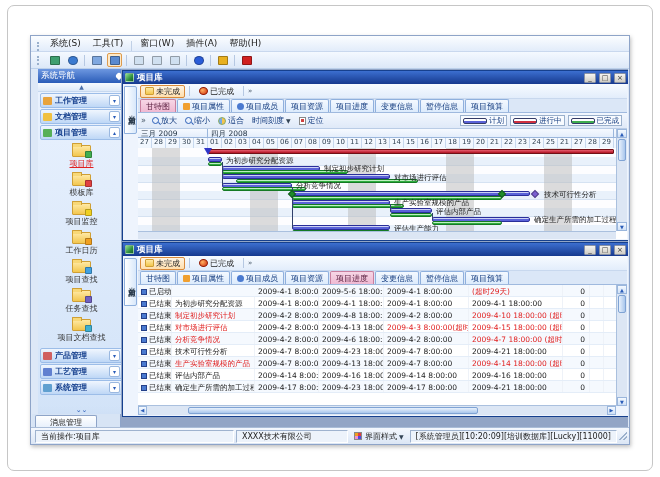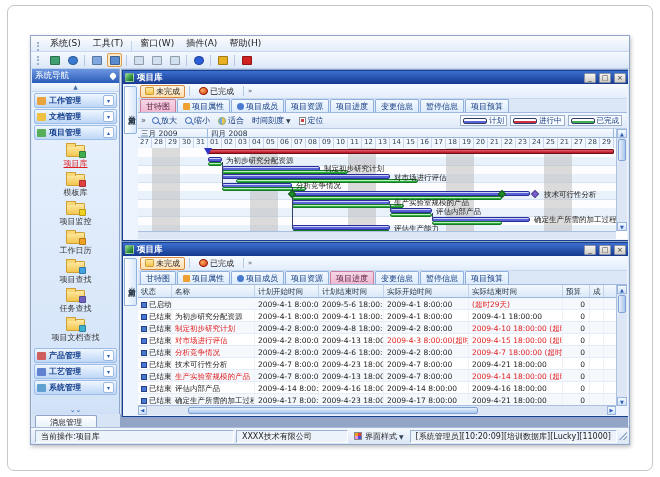--- a/index.html
+++ b/index.html
@@ -11,21 +11,21 @@
 .menubar{position:absolute;left:0;top:0;right:0;height:16px;background:linear-gradient(#fbfdff,#e2ecfa);border-bottom:1px solid #c9d8ee;display:flex;align-items:flex-end;padding-left:4px;}
 .grip{width:3px;height:9px;border-left:2px dotted #9ab0cc;margin:0 4px 0 2px;}
 .menu-item{padding:1px 6px;white-space:nowrap;}
 .menu-sep{width:1px;height:10px;background:#c0d0e6;margin:0 2px;}
 .toolbar{position:absolute;left:0;top:16px;right:0;height:17px;background:linear-gradient(#f4f9ff,#dce8f8);border-bottom:1px solid #bcd0ea;display:flex;align-items:center;gap:3px;padding-left:4px;}
 .tbtn{width:15px;height:14px;display:flex;align-items:center;justify-content:center;border-radius:2px;}
 .tbtn.active{background:#fde9c8;border:1px solid #dd9b4e;}
 .tico{width:10px;height:9px;border-radius:1px;display:block;}
 .tb-sep{width:1px;height:11px;background:#b6c8e2;margin:0 1px;}
 
-.sidebar{position:absolute;left:1px;top:33px;width:88px;height:345px;background:linear-gradient(#eaf2fe,#d2e3f8);border-right:1px solid #8ea4c8;overflow:hidden;}
+.sidebar{position:absolute;left:7px;top:33px;width:88px;height:345px;background:linear-gradient(#eaf2fe,#d2e3f8);border-right:1px solid #8ea4c8;overflow:hidden;}
 .side-header{height:14px;background:linear-gradient(#6d97e0,#2a5cb8);color:#fff;display:flex;align-items:center;justify-content:space-between;padding:0 3px;font-size:8.5px;}
 .pin-icon{width:6px;height:6px;background:#fff;border-radius:50% 50% 50% 0;transform:rotate(-45deg);}
 .collapse-strip{height:9px;text-align:center;font-size:6px;line-height:8px;color:#4a6ea8;background:linear-gradient(#f6faff,#dde9f8);border-bottom:1px solid #c6d8ef;}
 .side-section{height:15px;margin:1px 2px 0 2px;background:linear-gradient(#f0f6fe,#bed7f6);border:1px solid #9cbde8;border-radius:2px;display:flex;align-items:center;gap:3px;padding:0 2px;color:#16408e;font-weight:bold;font-size:8px;white-space:nowrap;}
 .sec-icon{width:9px;height:8px;border-radius:1px;flex:none;}
 .sec-label{flex:1;overflow:hidden;}
 .sec-drop{width:11px;height:11px;flex:none;border:1px solid #9ab8e0;background:#fff;border-radius:2px;font-size:6px;line-height:9px;text-align:center;color:#2a5cb8;}
 .side-items{display:flex;flex-direction:column;align-items:center;padding:2px 0;}
 .side-item{display:flex;flex-direction:column;align-items:center;margin:2.5px 0;cursor:default;}
 .folder{width:19px;height:12px;background:linear-gradient(#ffe9a4,#f2c64e);border:1px solid #cf9f35;border-radius:1px;position:relative;}
@@ -515,30 +515,20 @@
                 <span>变更信息</span>
               </div>
               <div class="tab">
                 <span>暂停信息</span>
               </div>
               <div class="tab">
                 <span>项目预算</span>
               </div>
             </div>
           <div class="table">
-            <div class="thead" id="t-head">
-                <div class="th" style="width: 34px;">状态</div>
-                <div class="th" style="width: 83px;">名称</div>
-                <div class="th" style="width: 64px;">计划开始时间</div>
-                <div class="th" style="width: 65px;">计划结束时间</div>
-                <div class="th" style="width: 85px;">实际开始时间</div>
-                <div class="th" style="width: 94px;">实际结束时间</div>
-                <div class="th" style="width: 27px;">预算</div>
-                <div class="th" style="width: 14px;">成</div>
-              </div>
             <div id="t-rows">
                 <div class="trow">
                   <div class="td" style="width: 34px;"><span class="status-ico"></span><span>已启动</span></div>
                   <div class="td red" style="width: 83px; margin-top: 29px;">初步研究阶段</div>
                   <div class="td" style="width: 64px;">2009-4-1 8:00:00</div>
                   <div class="td" style="width: 65px;">2009-5-6 18:00:00</div>
                   <div class="td" style="width: 85px;">2009-4-1 8:00:00</div>
                   <div class="td red" style="width: 94px;">(超时29天)</div>
                   <div class="td num" style="width: 27px;">0</div>
                   <div class="td" style="width: 14px;"></div>

